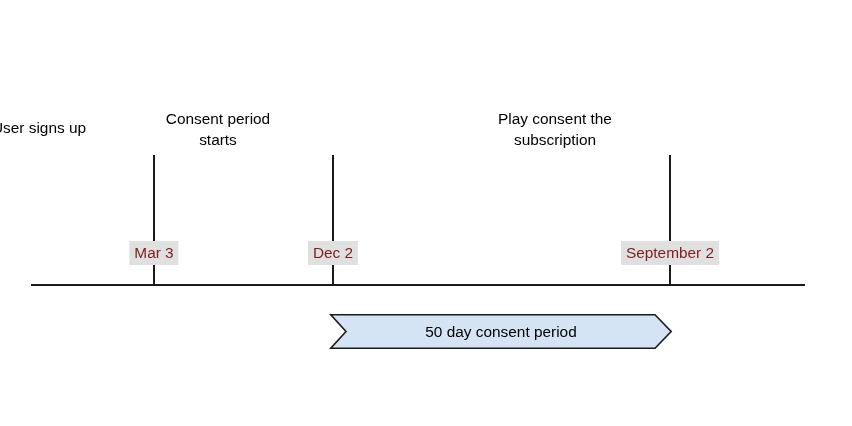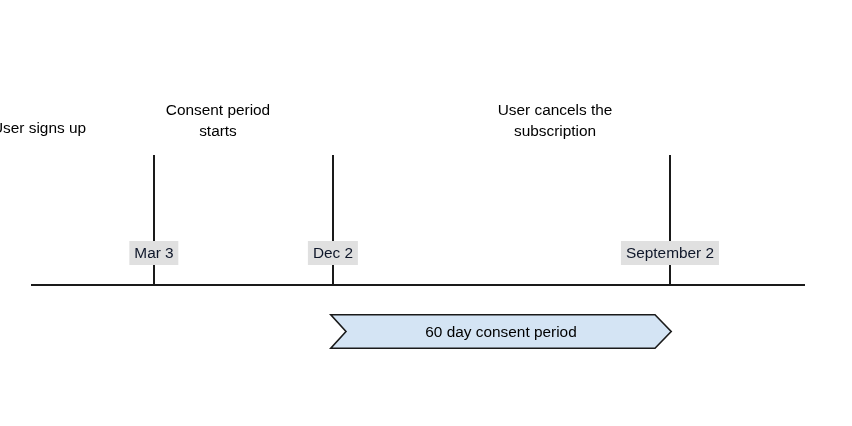--- a/index.html
+++ b/index.html
@@ -50,29 +50,29 @@
     transform: translateX(-50%);
     width: 230px;
     margin-left: -115px;
     text-align: center;
     font-size: 15.4px;
     line-height: 21px;
     color: #000000;
     white-space: pre-line;
   }
   .marker-label.one-line { top: 117px; }
-  .marker-label.two-line { top: 99px; }
+  .marker-label.two-line { top: 108px; }
 
   .marker-date {
     position: absolute;
     top: 241px;
     left: 0;
     transform: translateX(-50%);
     background: #e0e0e0;
-    color: #0f172a;
+    color: #7f1d1d;
     font-size: 15.4px;
     line-height: 24px;
     padding: 0 5px;
     white-space: nowrap;
   }
 
   
   .period-banner {
     position: absolute;
     left: 330px;
@@ -114,26 +114,26 @@
         <div class="marker-date">Mar 3</div>
       </div>
       <div class="marker" style="left: 333px;">
         <div class="marker-stem"></div>
         <div class="marker-label two-line">Consent period
 starts</div>
         <div class="marker-date">Dec 2</div>
       </div>
       <div class="marker" style="left: 670px;">
         <div class="marker-stem"></div>
-        <div class="marker-label two-line">User cancels the
+        <div class="marker-label two-line">Play consent the
 subscription</div>
         <div class="marker-date">September 2</div>
       </div>
     </div>
 
   <div class="period-banner">
     <svg viewBox="0 0 342 35" preserveAspectRatio="none" aria-hidden="true">
       <polygon points="0.8,0.8 325,0.8 341.2,17.5 325,34.2 0.8,34.2 16,17.5" fill="#d4e4f4" stroke="#1a1a1a" stroke-width="1.6" stroke-linejoin="miter"></polygon>
     </svg>
-    <div class="period-banner-text">60 day consent period</div>
+    <div class="period-banner-text">50 day consent period</div>
   </div>
 
 </div>
 
 </body></html>

